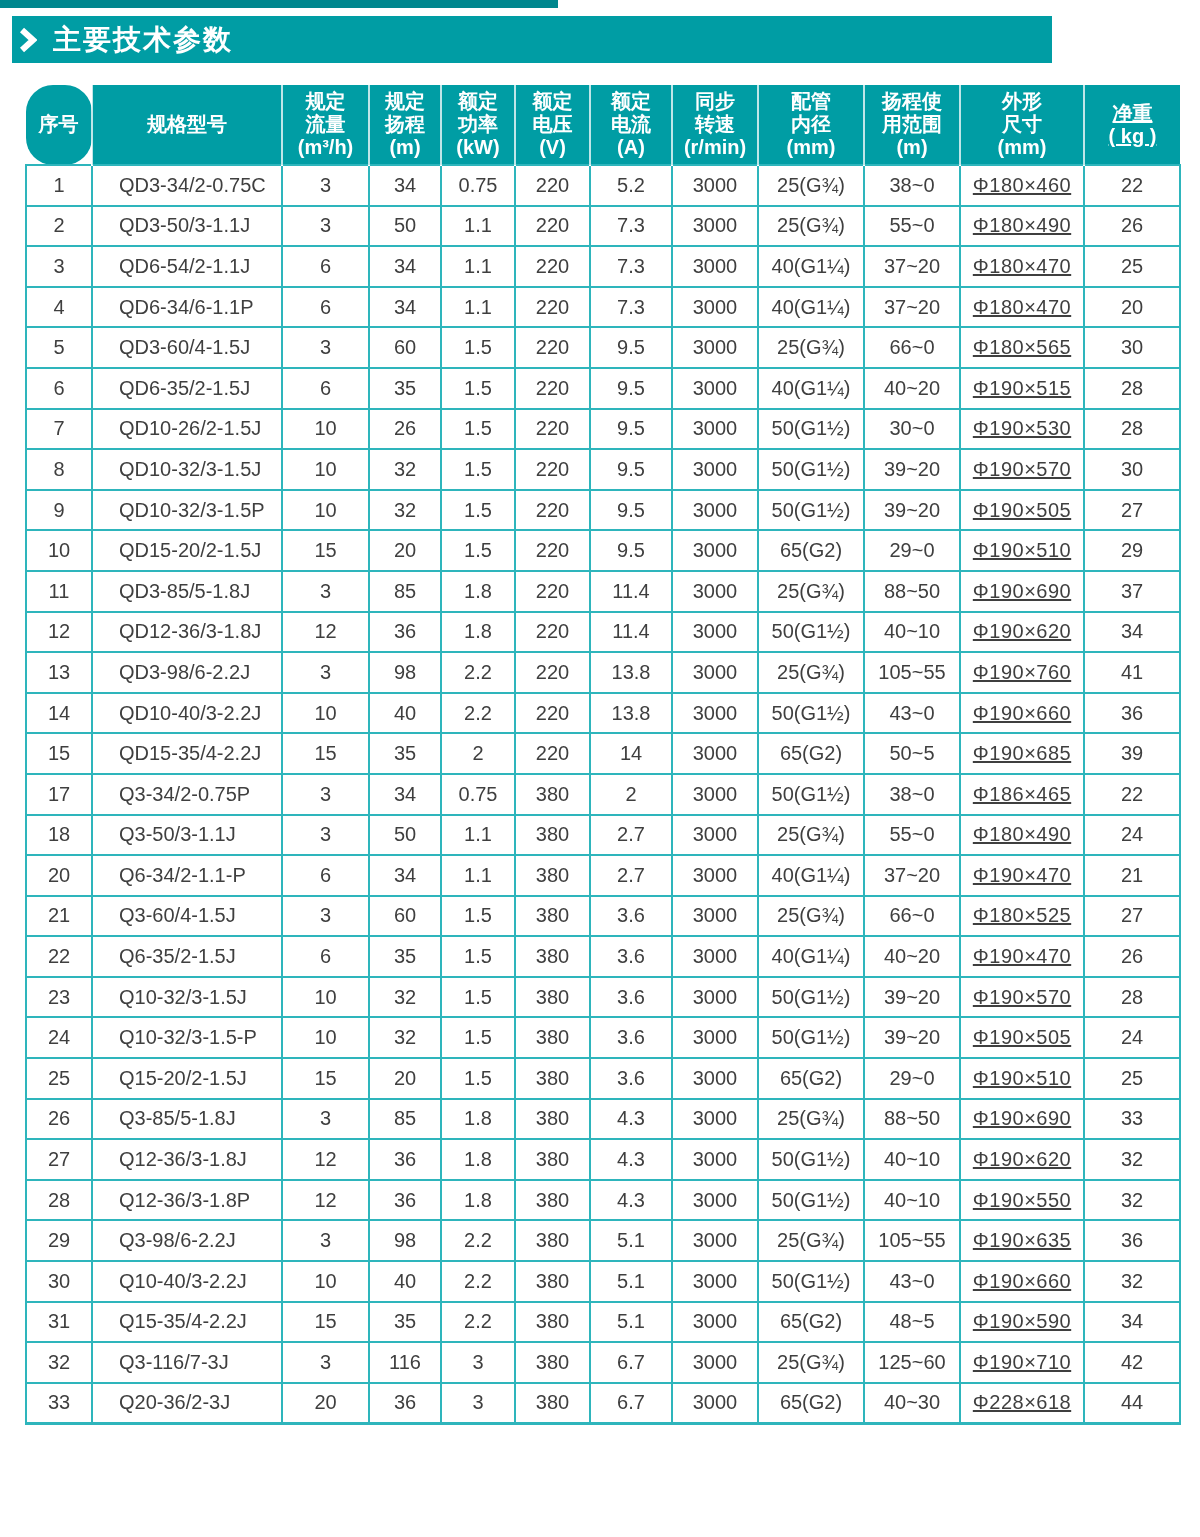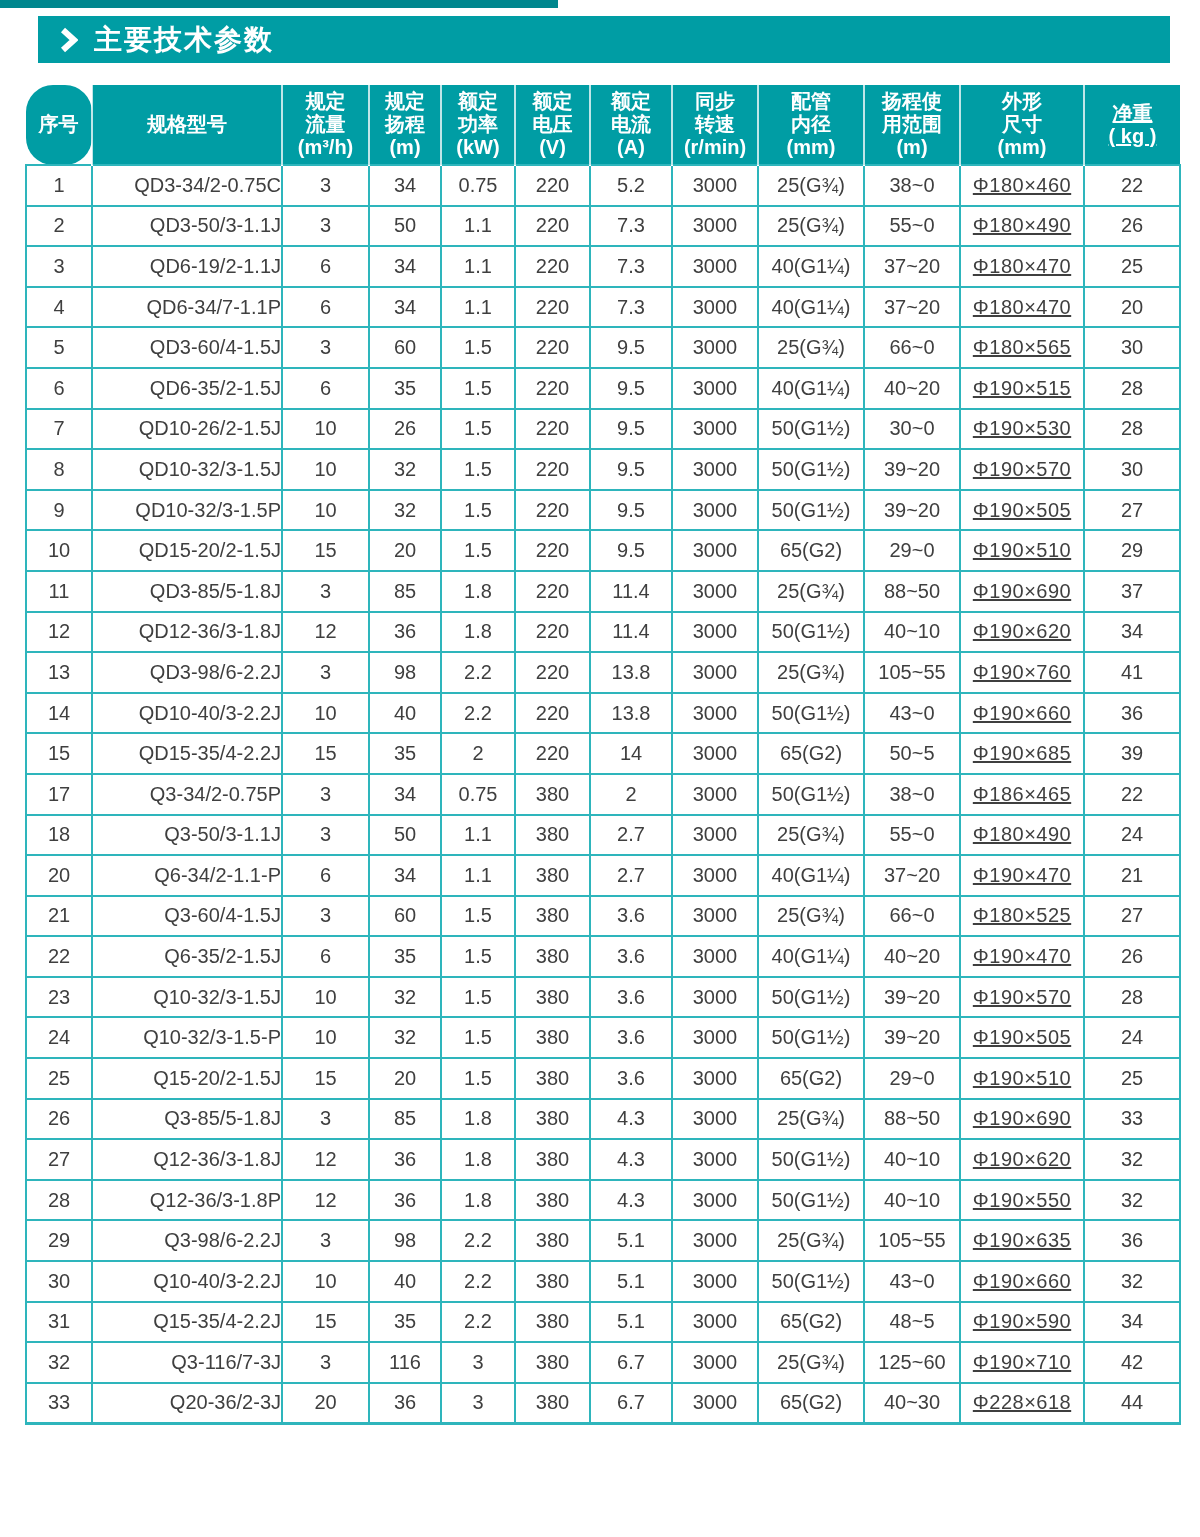--- a/index.html
+++ b/index.html
@@ -18,27 +18,27 @@
   
   .top-strip {
     position: absolute;
     left: 0; top: 0;
     width: 558px; height: 8px;
     background: #00878e;
   }
   
   .title-bar {
     position: absolute;
-    left: 38px; top: 16px;
-    width: 1132px; height: 47px;
+    left: 12px; top: 16px;
+    width: 1040px; height: 47px;
     background: #009da4;
     display: flex;
     align-items: center;
     box-sizing: border-box;
-    padding-left: 22px;
+    padding-left: 7px;
   }
   .title-arrow {
     width: 18px; height: 26px;
     margin-right: 16px;
     display: inline-block;
   }
   .title-text {
     color: #ffffff;
     font-size: 28px;
     font-weight: bold;
@@ -73,22 +73,22 @@
     color: #3f3f3f;
     font-size: 20px;
     text-align: center;
     vertical-align: middle;
     white-space: nowrap;
     overflow: hidden;
     padding: 0;
   }
   .spec-table tbody tr:last-child td { border-bottom-width: 3px; }
   .spec-table tbody td:nth-child(2) {
-    text-align: right;
-    padding-left: 6px;
+    text-align: left;
+    padding-left: 26px;
   }
   .spec-table tbody td:nth-child(11) { letter-spacing: 0.5px; text-decoration: underline; }
 </style>
 </head>
 <body>
 
 <div class="page">
 
   <div class="top-strip"></div>
 
@@ -161,35 +161,35 @@
           <td>220</td>
           <td>7.3</td>
           <td>3000</td>
           <td>25(G¾)</td>
           <td>55~0</td>
           <td>Φ180×490</td>
           <td>26</td>
         </tr>
         <tr>
           <td>3</td>
-          <td>QD6-19/2-1.1J</td>
+          <td>QD6-54/2-1.1J</td>
           <td>6</td>
           <td>34</td>
           <td>1.1</td>
           <td>220</td>
           <td>7.3</td>
           <td>3000</td>
           <td>40(G1¼)</td>
           <td>37~20</td>
           <td>Φ180×470</td>
           <td>25</td>
         </tr>
         <tr>
           <td>4</td>
-          <td>QD6-34/7-1.1P</td>
+          <td>QD6-34/6-1.1P</td>
           <td>6</td>
           <td>34</td>
           <td>1.1</td>
           <td>220</td>
           <td>7.3</td>
           <td>3000</td>
           <td>40(G1¼)</td>
           <td>37~20</td>
           <td>Φ180×470</td>
           <td>20</td>

